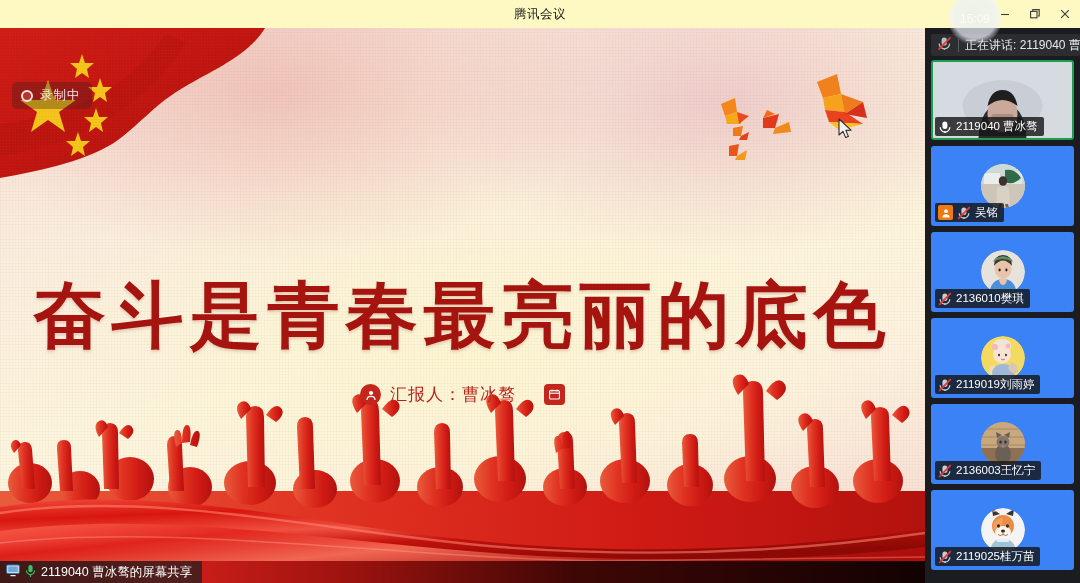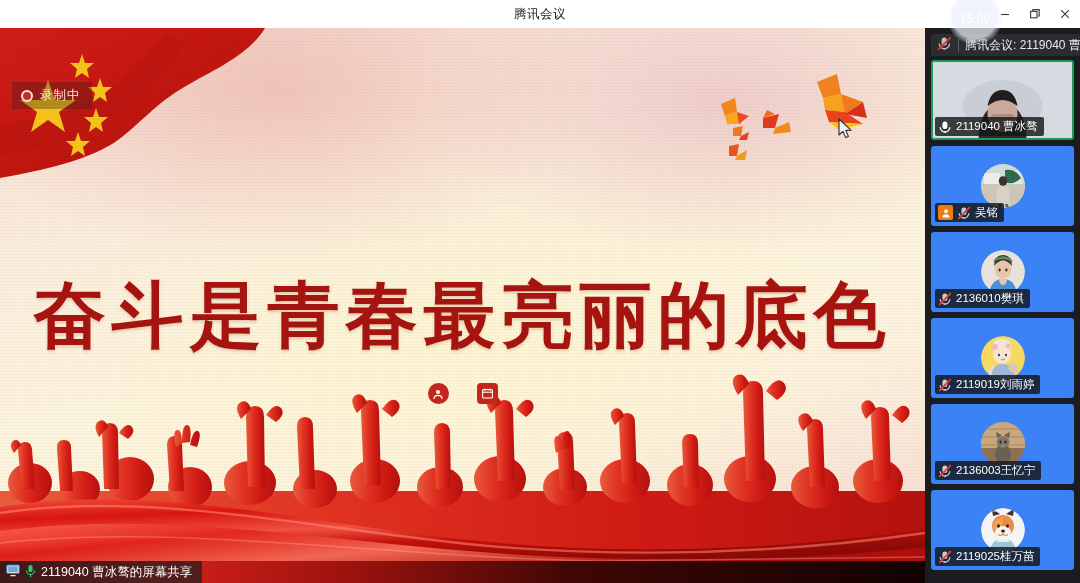--- a/index.html
+++ b/index.html
@@ -7,21 +7,21 @@
     width: 1080px; height: 583px;
     overflow: hidden;
     font-family: "Liberation Sans", "DejaVu Sans", sans-serif;
     background: #1f2125;
   }
   #app { position: relative; width: 1080px; height: 583px; }
 
   
   .titlebar {
     position: absolute; top: 0; left: 0; width: 1080px; height: 28px;
-    background: #ffffff;
+    background: #fef9c3;
     display: flex; align-items: center; justify-content: center;
     z-index: 40;
   }
   .titlebar-title { font-size: 12.5px; color: #1b1b1b; letter-spacing: .5px; }
   .win-controls {
     position: absolute; right: 0; top: 0; height: 28px;
     display: flex; align-items: center;
   }
   .win-btn {
     width: 30px; height: 28px; display: flex; align-items: center; justify-content: center;
@@ -63,21 +63,21 @@
 
   
   .flag { position: absolute; top: 0; left: 0; width: 330px; height: 175px; }
   .flag svg { display: block; }
 
   .rec-badge {
     position: absolute; top: 54px; left: 12px;
     display: flex; align-items: center; gap: 7px;
     padding: 5px 11px 5px 9px;
     background: rgba(60,30,30,.34);
-    border-radius: 0;
+    border-radius: 5px;
     z-index: 6;
   }
   .rec-dot {
     width: 12px; height: 12px; border-radius: 50%;
     border: 2px solid #f4e3e0; background: #c0302a;
   }
   .rec-text { color: #f6eae8; font-size: 12.5px; letter-spacing: 1px; }
 
   
   .birds { position: absolute; top: 40px; right: 20px; width: 200px; height: 110px; z-index: 5; }
@@ -265,20 +265,21 @@
 
       <div class="slide-title">奋斗是青春最亮丽的底色</div>
 
       <div class="slide-sub">
         <span class="sub-ico">
           <svg width="12" height="12" viewBox="0 0 12 12">
             <circle cx="6" cy="4" r="2.1" fill="#fff"></circle>
             <path d="M2 11c0-2.3 1.8-3.6 4-3.6S10 8.7 10 11" fill="none" stroke="#fff" stroke-width="1.2"></path>
           </svg>
         </span>
+        <span>汇报人：曹冰骜</span>
         <span class="sub-gap"></span>
         <span class="sub-ico square">
           <svg width="13" height="13" viewBox="0 0 13 13">
             <rect x="1.6" y="2.6" width="9.8" height="8.4" rx="1" fill="none" stroke="#fff" stroke-width="1.1"></rect>
             <path d="M1.6 5.2h9.8" stroke="#fff" stroke-width="1.1"></path>
             <path d="M4 1.6v2M9 1.6v2" stroke="#fff" stroke-width="1.1"></path>
           </svg>
         </span>
       </div>
 
@@ -400,21 +401,21 @@
     <div class="speaking-bar">
       <span>
         <svg width="15" height="15" viewBox="0 0 15 15">
           <rect x="4.6" y="1.6" width="5.2" height="8" rx="2.6" fill="#b9bcc1"></rect>
           <path d="M2.2 7.6a5.2 5.2 0 0 0 10.4 0" fill="none" stroke="#b9bcc1" stroke-width="1.3"></path>
           <path d="M7.4 12v1.8" stroke="#b9bcc1" stroke-width="1.3"></path>
           <path d="M1.4 13.6L13.6 1.4" stroke="#e03a32" stroke-width="1.7"></path>
         </svg>
       </span>
       <span class="speaking-sep"></span>
-      <span class="speaking-text"><span>腾讯会议:</span> <span>2119040 曹冰骜</span></span>
+      <span class="speaking-text"><span>正在讲话:</span> <span>2119040 曹冰骜</span></span>
     </div>
 
     <div class="tile active">
       <div class="tile-video">
         <svg width="100%" height="100%" viewBox="0 0 148 76" preserveAspectRatio="xMidYMid slice">
           <rect width="148" height="76" fill="#d6dbe2"></rect>
           <ellipse cx="74" cy="44" rx="40" ry="26" fill="#c9ced6"></ellipse>
           <path d="M50,76 q2,-34 24,-34 q22,0 24,34 Z" fill="#2e2b2c"></path>
           <ellipse cx="74" cy="52" rx="15" ry="18" fill="#caa99a"></ellipse>
           <path d="M59,44 q15,-12 30,0 q-3,-16 -15,-16 q-12,0 -15,16 Z" fill="#211e1f"></path>

